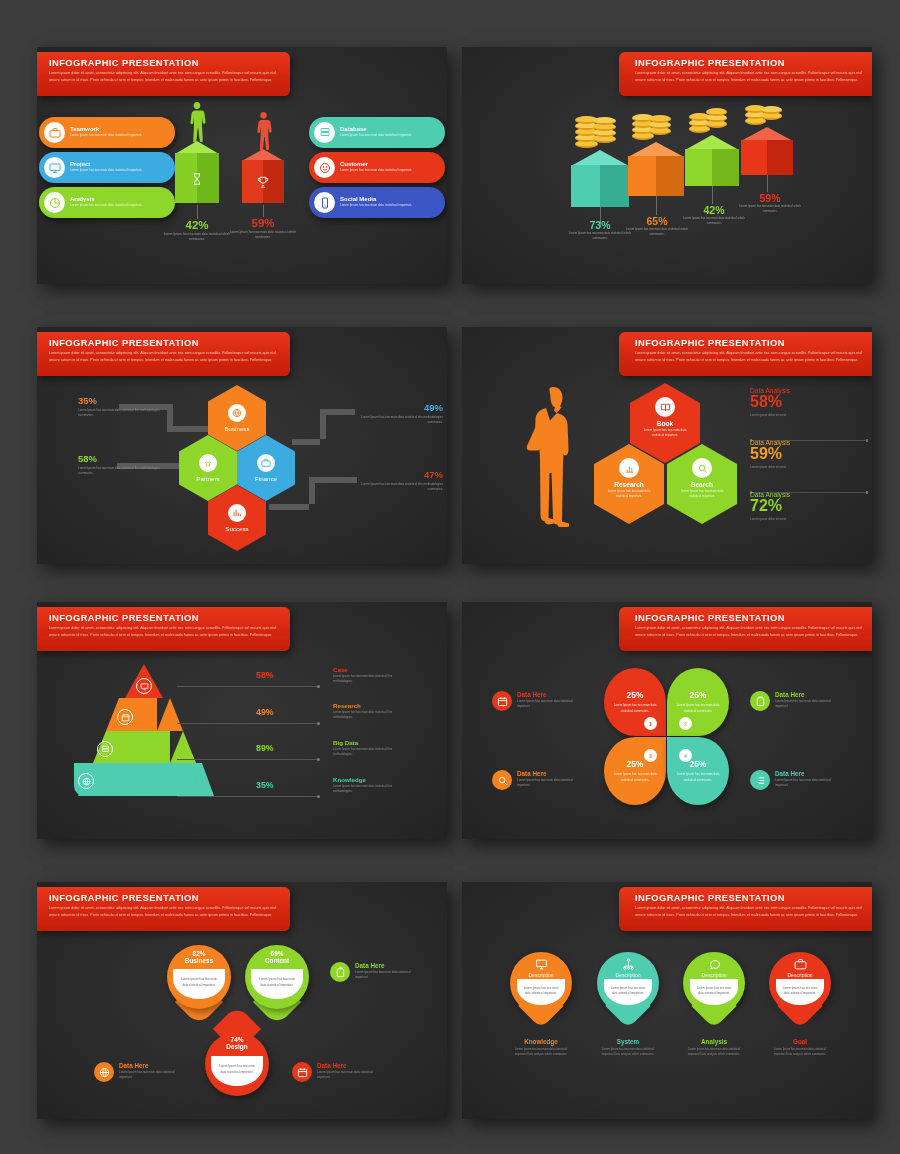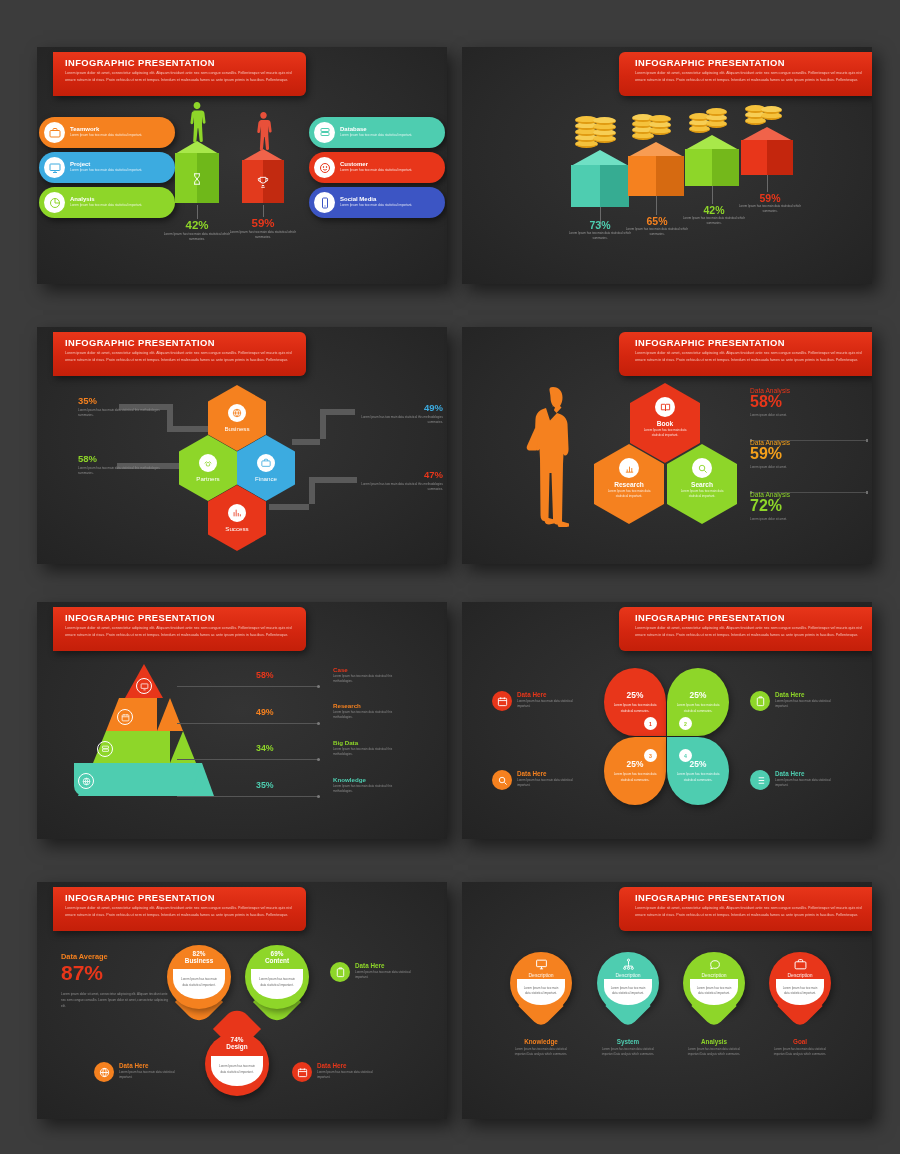--- a/index.html
+++ b/index.html
@@ -30,21 +30,20 @@
   .s8 { left: 462px; top: 882px; }
 
   
   .banner {
     position: absolute; top: 5px;
     height: 44px;
     background: linear-gradient(180deg,#e8361a 0%, #d4260f 55%, #c41f09 100%);
     border-radius: 2px 6px 6px 2px;
     padding: 5px 10px 0 12px;
     box-shadow: 2px 3px 7px rgba(0,0,0,.45);
-    margin-left: 16px;
   }
   .banner.left  { left: 0px;  width: 253px; border-radius: 0 6px 6px 0; }
   .banner.right { right: 0px; width: 253px; border-radius: 6px 0 0 6px; padding-left: 16px; }
   .banner h1 {
     color: #fff; font-size: 9.4px; font-weight: bold;
     letter-spacing: .4px; margin-bottom: 2px;
   }
   .banner p {
     color: #f7c9c0; font-size: 3.6px; line-height: 1.85;
     opacity: .95; letter-spacing: .05px;
@@ -569,21 +568,21 @@
       <div class="c">Lorem Ipsum has two main data statistical this methodologies.</div>
     </div>
 
     <div class="s5pct" style="left:219px;top:105px;color:#f5811f;">49%</div>
     <div class="s5line" style="left:140px;top:121px;width:143px;"></div>
     <div class="s5txt" style="left:296px;top:100px;">
       <div class="t" style="color:#f5811f">Research</div>
       <div class="c">Lorem Ipsum has two main data statistical this methodologies.</div>
     </div>
 
-    <div class="s5pct" style="left:219px;top:141px;color:#8ed629;">34%</div>
+    <div class="s5pct" style="left:219px;top:141px;color:#8ed629;">89%</div>
     <div class="s5line" style="left:140px;top:157px;width:143px;"></div>
     <div class="s5txt" style="left:296px;top:137px;">
       <div class="t" style="color:#8ed629">Big Data</div>
       <div class="c">Lorem Ipsum has two main data statistical this methodologies.</div>
     </div>
 
     <div class="s5pct" style="left:219px;top:178px;color:#4ecdb0;">35%</div>
     <div class="s5line" style="left:140px;top:194px;width:143px;"></div>
     <div class="s5txt" style="left:296px;top:174px;">
       <div class="t" style="color:#4ecdb0">Knowledge</div>
@@ -667,25 +666,20 @@
       </span>
     </div>
   </div>
 
   <div class="slide s7">
     <div class="banner left">
       <h1>INFOGRAPHIC PRESENTATION</h1>
       <p>Lorem ipsum dolor sit amet, consectetur adipiscing elit. Aliquam tincidunt ante nec sem congue convallis. Pellentesque vel mauris quis nisl ornare rutrum in id risus. Proin vehicula ut sem et tempus. Interdum et malesuada fames ac ante ipsum primis in faucibus. Pellentesque.</p>
     </div>
 
-    <div style="position:absolute;left:24px;top:70px;width:108px;">
-      <div style="font-size:7.4px;font-weight:bold;color:#f5811f;">Data Average</div>
-      <div style="font-size:21px;font-weight:bold;color:#e8361a;line-height:1.1;">87%</div>
-      <div style="font-size:3.1px;line-height:2;color:#8e8e8e;margin-top:7px;">Lorem ipsum dolor sit amet, consectetur adipiscing elit. Aliquam tincidunt ante nec sem congue convallis. Lorem Ipsum dolor sit amet, consectetur adipiscing elit.</div>
-    </div>
 
     <div class="drop2" style="left:130px;top:63px;">
       <div class="droptail" style="background:#f5811f"></div>
       <div class="dropshape" style="background:#f5811f"></div>
       <div class="drophead">
         <div class="v">82%</div>
         <div class="t">Business</div>
       </div>
       <div class="dropinner">Lorem Ipsum has two main data statistical important.</div>
     </div>

